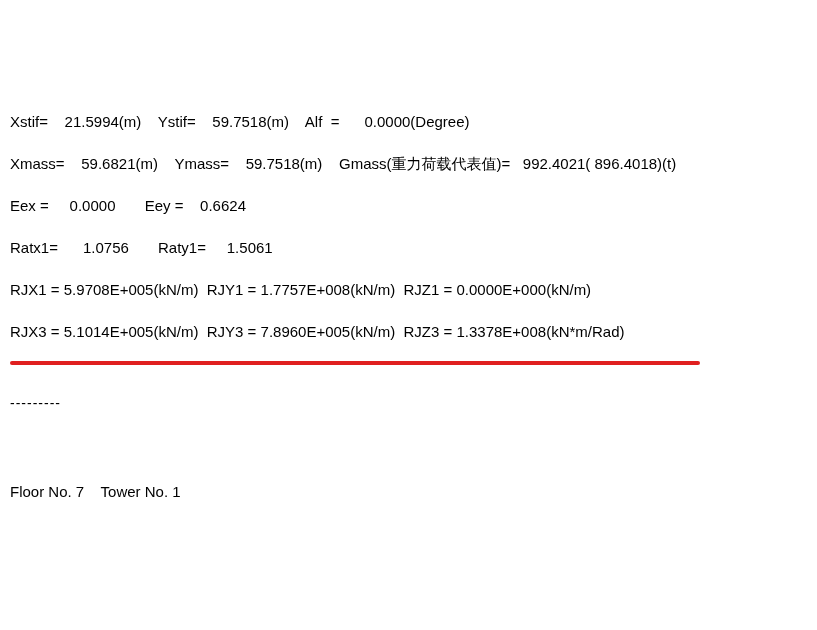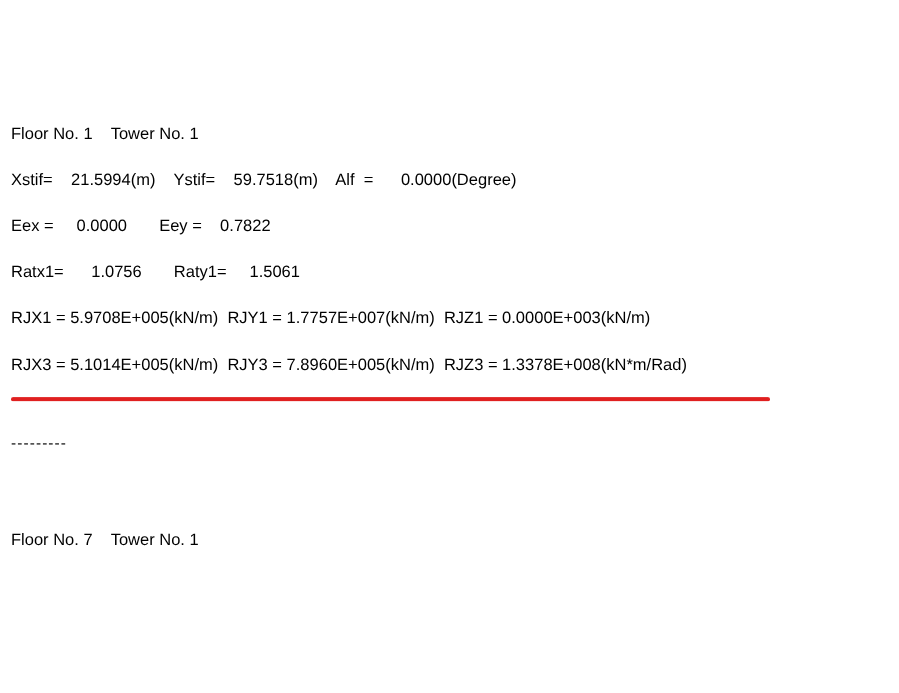--- a/index.html
+++ b/index.html
@@ -27,25 +27,25 @@
     margin-top: -4px;
   }
   .row { display: block; }
 </style>
 </head>
 <body>
 
 
 
 <div class="block">
-<span class="row">Floor No. 1    Tower No. 1</span>
 <span class="row">Xstif=    21.5994(m)    Ystif=    59.7518(m)    Alf  =      0.0000(Degree)</span>
-<span class="row">Eex =     0.0000       Eey =    0.7822</span>
+<span class="row">Xmass=    59.6821(m)    Ymass=    59.7518(m)    Gmass(重力荷载代表值)=   992.4021( 896.4018)(t)</span>
+<span class="row">Eex =     0.0000       Eey =    0.6624</span>
 <span class="row">Ratx1=      1.0756       Raty1=     1.5061</span>
-<span class="row">RJX1 = 5.9708E+005(kN/m)  RJY1 = 1.7757E+007(kN/m)  RJZ1 = 0.0000E+003(kN/m)</span>
+<span class="row">RJX1 = 5.9708E+005(kN/m)  RJY1 = 1.7757E+008(kN/m)  RJZ1 = 0.0000E+000(kN/m)</span>
 <span class="row">RJX3 = 5.1014E+005(kN/m)  RJY3 = 7.8960E+005(kN/m)  RJZ3 = 1.3378E+008(kN*m/Rad)</span>
 <div class="underline-red" style="width:690px;"></div>
 <span class="dashes">---------</span>
 </div>
 
 <div class="block">
 <span class="row">Floor No. 7    Tower No. 1</span>
 
 
 

